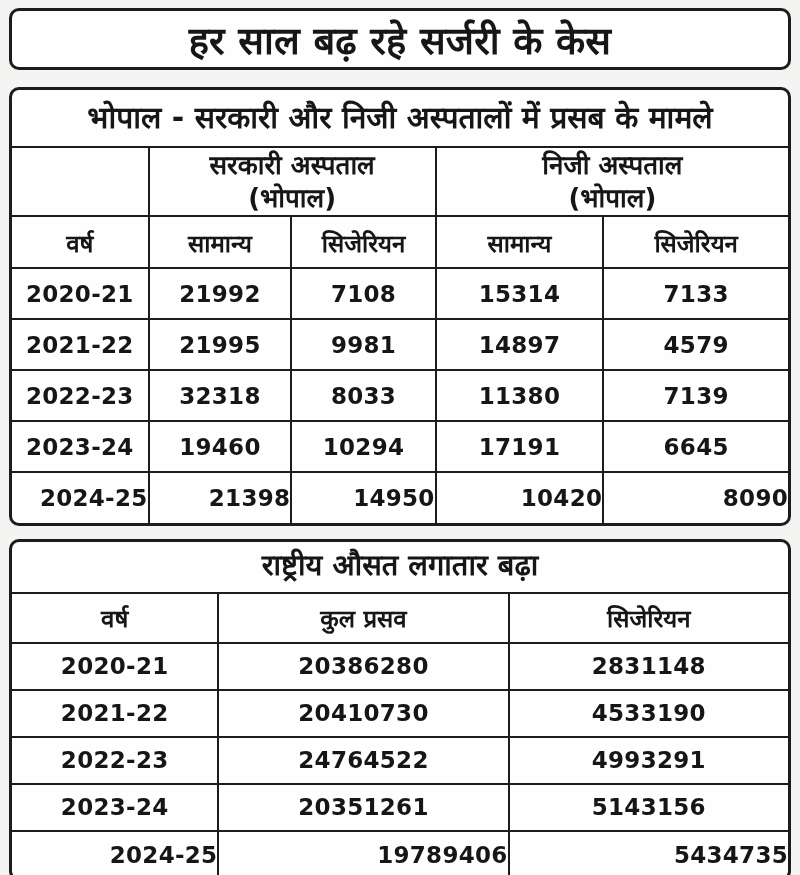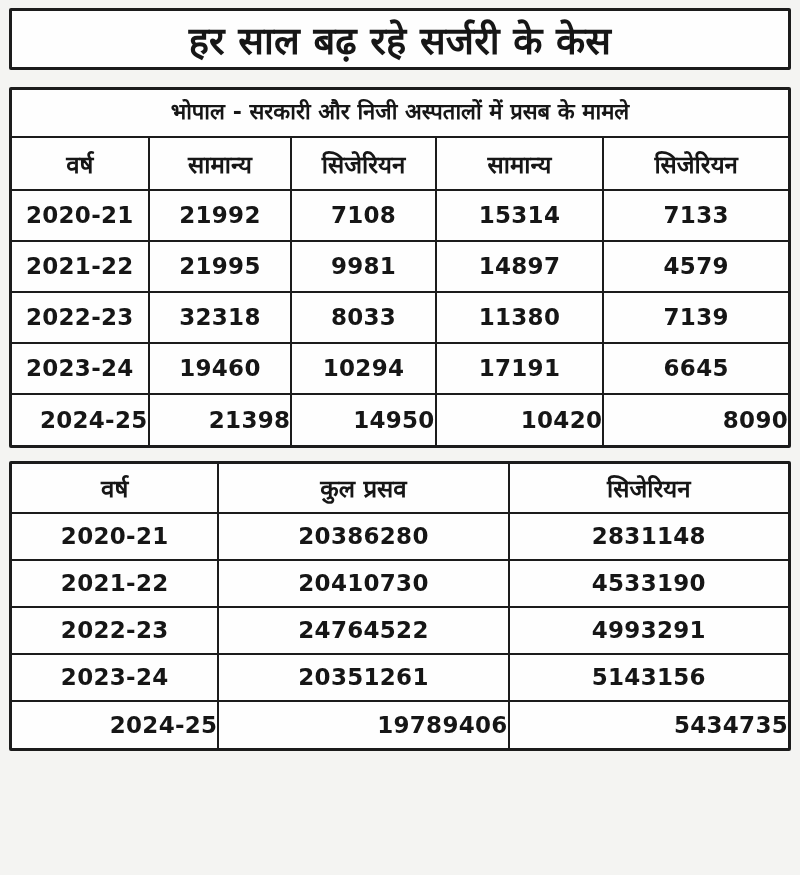--- a/index.html
+++ b/index.html
@@ -7,35 +7,35 @@
   body {
     width: 800px; height: 875px;
     background: #f4f4f2;
     font-family: "DejaVu Sans", "Liberation Sans", sans-serif;
     color: #161616;
   }
   .frame { padding: 8px 9px 0 9px; }
   .panel {
     background: #fefefe;
     border: 3px solid #1c1c1c;
-    border-radius: 2px;
+    border-radius: 10px;
     overflow: hidden;
   }
   .title-panel {
     height: 62px;
     margin-bottom: 17px;
     display: flex; align-items: center; justify-content: center;
     font-size: 38px; font-weight: 700; letter-spacing: 0.2px;
   }
   .caption {
     text-align: center; font-weight: 700;
     border-bottom: 2.5px solid #1c1c1c;
     line-height: 1.3;
   }
-  .caption-bhopal { font-size: 22px; padding: 8px 4px 9px; }
+  .caption-bhopal { font-size: 30px; padding: 8px 4px 9px; }
   .caption-national { font-size: 29px; padding: 5px 4px 7px; }
   table { width: 100%; border-collapse: collapse; table-layout: fixed; }
   th, td {
     border: 2.5px solid #1c1c1c;
     text-align: center; vertical-align: middle; padding: 0;
   }
   tr > *:first-child { border-left: none; }
   tr > *:last-child  { border-right: none; }
   tr:first-child > * { border-top: none; }
   tr:last-child > *  { border-bottom: none; text-align: right; }
@@ -59,20 +59,31 @@
     <div class="caption caption-bhopal">भोपाल - सरकारी और निजी अस्पतालों में प्रसब के मामले</div>
     <table class="bhopal-table">
       <colgroup>
         <col style="width:17.6%">
           <col style="width:18.4%">
           <col style="width:18.6%">
           <col style="width:21.6%">
           <col style="width:23.8%">
       </colgroup>
       <tbody>
+        <tr>
+          <th class="group-cell"></th>
+          <th class="group-cell" colspan="2">
+            <div>सरकारी अस्पताल</div>
+            <div>(भोपाल)</div>
+          </th>
+          <th class="group-cell" colspan="2">
+            <div>निजी अस्पताल</div>
+            <div>(भोपाल)</div>
+          </th>
+        </tr>
         <tr class="subhead">
           <th>वर्ष</th>
           <th>सामान्य</th>
           <th>सिजेरियन</th>
           <th>सामान्य</th>
           <th>सिजेरियन</th>
         </tr>
         <tr>
           <td>2020-21</td>
           <td>21992</td>
@@ -106,20 +117,21 @@
           <td>21398</td>
           <td>14950</td>
           <td>10420</td>
           <td>8090</td>
         </tr>
       </tbody>
     </table>
   </div>
 
   <div class="panel national-panel">
+    <div class="caption caption-national">राष्ट्रीय औसत लगातार बढ़ा</div>
     <table class="national-table">
       <colgroup>
         <col style="width:26.6%">
           <col style="width:37.4%">
           <col style="width:36%">
       </colgroup>
       <tbody>
         <tr>
           <th>वर्ष</th>
           <th>कुल प्रसव</th>

